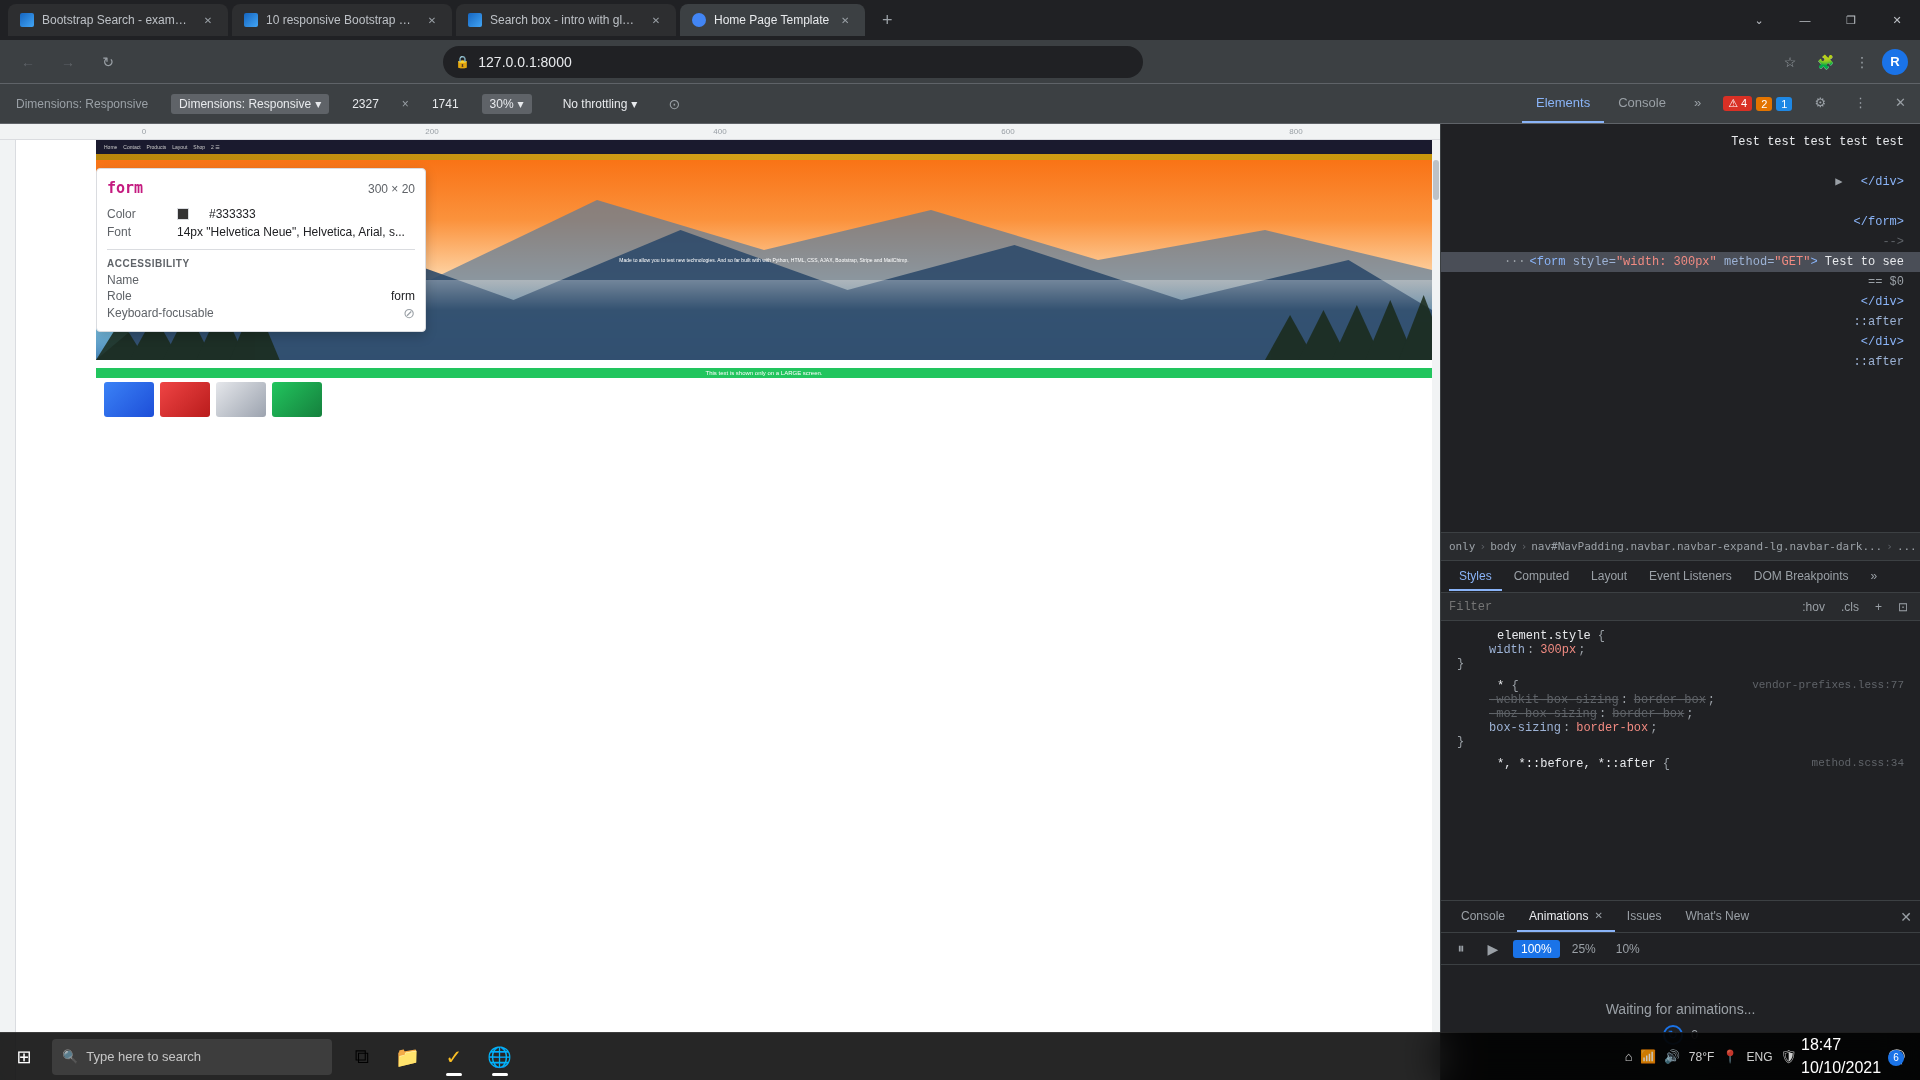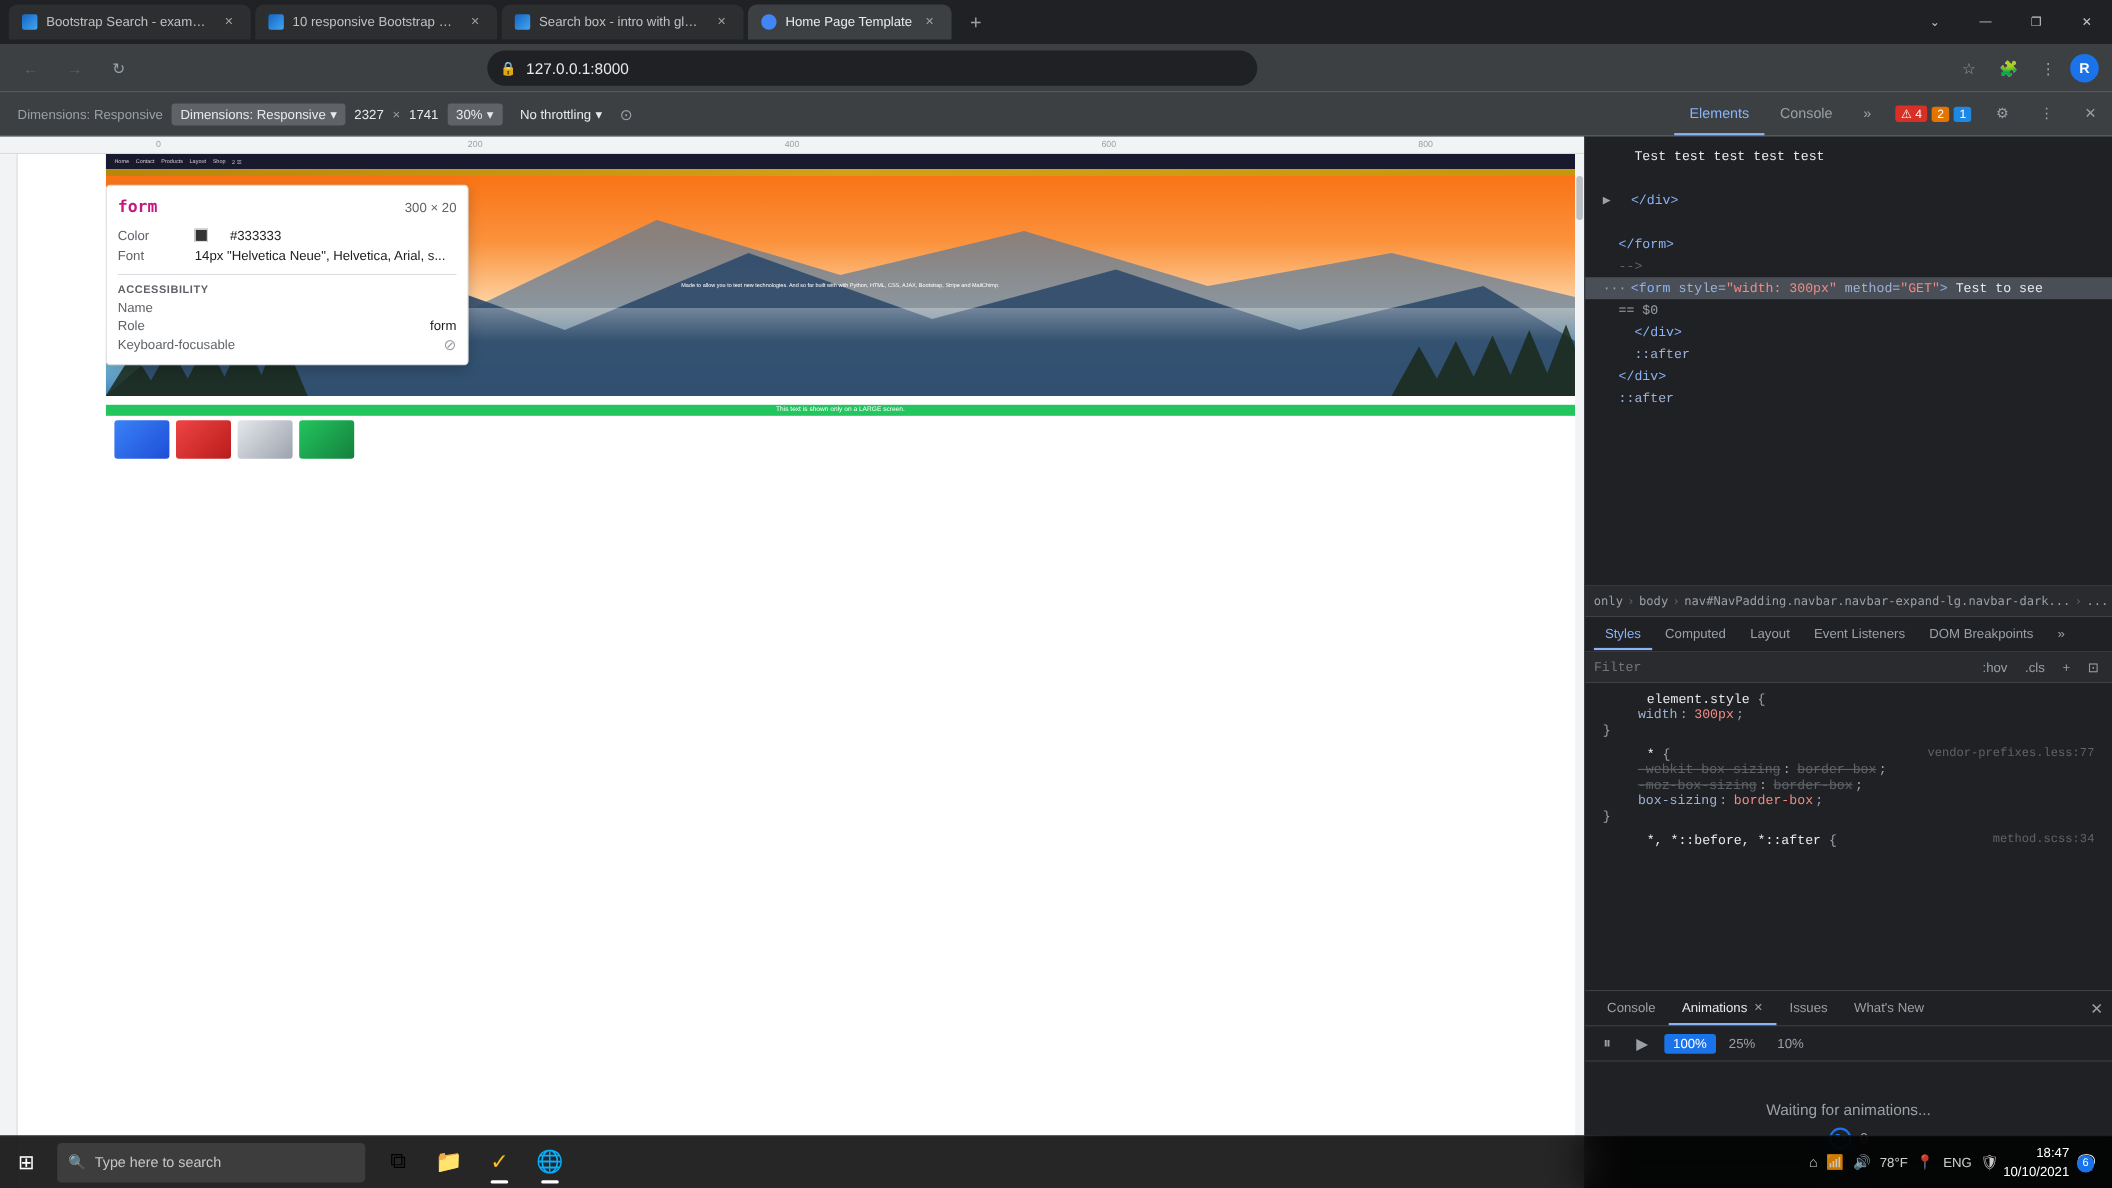--- a/index.html
+++ b/index.html
@@ -27,21 +27,21 @@
     .nav-btn.disabled { color: #5f6368; cursor: default; }
     .address-bar { flex: 1; height: 32px; background: #202124; border-radius: 16px; display: flex; align-items: center; padding: 0 12px; gap: 8px; max-width: 700px; margin: 0 auto; }
     .address-bar .lock-icon { color: #9aa0a6; font-size: 12px; }
     .address-bar .url { color: #e8eaed; font-size: 14px; flex: 1; }
     .toolbar-icons { display: flex; align-items: center; gap: 4px; margin-left: auto; }
     .toolbar-icon { width: 32px; height: 32px; border-radius: 50%; display: flex; align-items: center; justify-content: center; color: #9aa0a6; font-size: 14px; cursor: pointer; }
     .avatar { width: 26px; height: 26px; border-radius: 50%; background: #1a73e8; display: flex; align-items: center; justify-content: center; color: #fff; font-size: 13px; font-weight: 600; }
 
     
     .devtools-toolbar { height: 40px; background: #3c4043; display: flex; align-items: center; padding: 0; border-bottom: 1px solid #5f6368; }
-    .responsive-controls { display: flex; align-items: center; gap: 8px; padding: 0 16px; height: 100%; flex: 0 0 auto; }
+    .responsive-controls { display: flex; align-items: center; gap: 23px; padding: 0 16px; height: 100%; flex: 0 0 auto; }
     .dim-label { color: #9aa0a6; font-size: 12px; }
     .dim-value { color: #e8eaed; font-size: 12px; }
     .dim-sep { color: #9aa0a6; font-size: 12px; }
     .zoom-btn { background: #5f6368; border: none; color: #e8eaed; font-size: 12px; padding: 3px 8px; border-radius: 3px; cursor: pointer; display: flex; align-items: center; gap: 4px; }
     .throttle-btn { background: none; border: none; color: #e8eaed; font-size: 12px; padding: 3px 8px; border-radius: 3px; cursor: pointer; display: flex; align-items: center; gap: 4px; }
     .device-icon { color: #9aa0a6; font-size: 14px; cursor: pointer; }
     .devtools-tabs-row { margin-left: auto; display: flex; align-items: center; height: 100%; }
     .dt-tab { padding: 0 14px; height: 100%; display: flex; align-items: center; color: #9aa0a6; font-size: 13px; cursor: pointer; border-bottom: 2px solid transparent; }
     .dt-tab.active { color: #8ab4f8; border-bottom: 2px solid #8ab4f8; }
     .error-badge { background: #d93025; color: #fff; border-radius: 3px; padding: 1px 5px; font-size: 11px; }
@@ -85,21 +85,21 @@
 
     .page-green-bar { background: #22c55e; color: #fff; text-align: center; font-size: 6px; padding: 2px; margin-top: 8px; }
     .page-thumbnails { display: flex; gap: 6px; padding: 4px 8px; }
     .page-thumb { width: 50px; height: 35px; border-radius: 3px; }
 
     
     .devtools-panel { width: 480px; background: #202124; display: flex; flex-direction: column; border-left: 1px solid #3c4043; }
 
     
     .code-area { flex: 1; overflow-y: auto; padding: 8px 0; font-family: "Courier New", monospace; font-size: 12px; color: #e8eaed; line-height: 1.5; }
-    .code-line { padding: 1px 16px; white-space: pre; display: flex; align-items: flex-start; }
+    .code-line { padding: 1px 16px; white-space: pre; display: flex; align-items: flex-start; justify-content: flex-end; }
     .code-tag { color: #8ab4f8; }
     .code-attr { color: #9db3d6; }
     .code-attr-val { color: #f28b82; }
     .code-comment { color: #5f6368; }
     .code-text { color: #e8eaed; }
     .code-highlight { background: #4a4e57; }
     .collapse-arrow { color: #9aa0a6; margin-right: 4px; cursor: pointer; }
 
     
     .dt-breadcrumb { height: 28px; background: #292b2e; display: flex; align-items: center; padding: 0 8px; gap: 4px; font-family: monospace; font-size: 11px; overflow-x: auto; border-top: 1px solid #3c4043; flex-shrink: 0; }
@@ -155,21 +155,21 @@
     .taskbar-search { flex: 0 0 280px; height: 36px; background: rgba(255,255,255,0.1); border-radius: 4px; margin-left: 4px; display: flex; align-items: center; padding: 0 10px; gap: 8px; cursor: text; }
     .taskbar-search-icon { color: rgba(255,255,255,0.7); font-size: 13px; }
     .taskbar-search-text { color: rgba(255,255,255,0.7); font-size: 13px; }
     .taskbar-apps { display: flex; align-items: center; gap: 2px; margin-left: 8px; }
     .taskbar-app { width: 44px; height: 44px; display: flex; align-items: center; justify-content: center; border-radius: 4px; cursor: pointer; position: relative; }
     .taskbar-app.active::after { content: ''; position: absolute; bottom: 3px; left: 50%; transform: translateX(-50%); width: 16px; height: 3px; background: #fff; border-radius: 2px; }
     .app-icon { font-size: 20px; }
     .taskbar-right { margin-left: auto; display: flex; align-items: center; gap: 4px; padding: 0 12px; }
     .system-tray { display: flex; align-items: center; gap: 8px; }
     .tray-icon { color: rgba(255,255,255,0.8); font-size: 13px; cursor: pointer; }
-    .tray-time { color: #fff; font-size: 12px; text-align: right; line-height: 1.4; }
+    .tray-time { color: #fff; font-size: 16px; text-align: left; line-height: 1.4; }
     .notification-badge { background: #1a73e8; color: #fff; border-radius: 50%; width: 16px; height: 16px; display: flex; align-items: center; justify-content: center; font-size: 10px; position: absolute; top: 4px; right: 4px; }
 
     
     .ruler-mark { font-size: 8px; color: #9aa0a6; flex: 1; text-align: center; }
   </style>
 </head>
 <body>
 
 <div class="chrome-frame">
 

